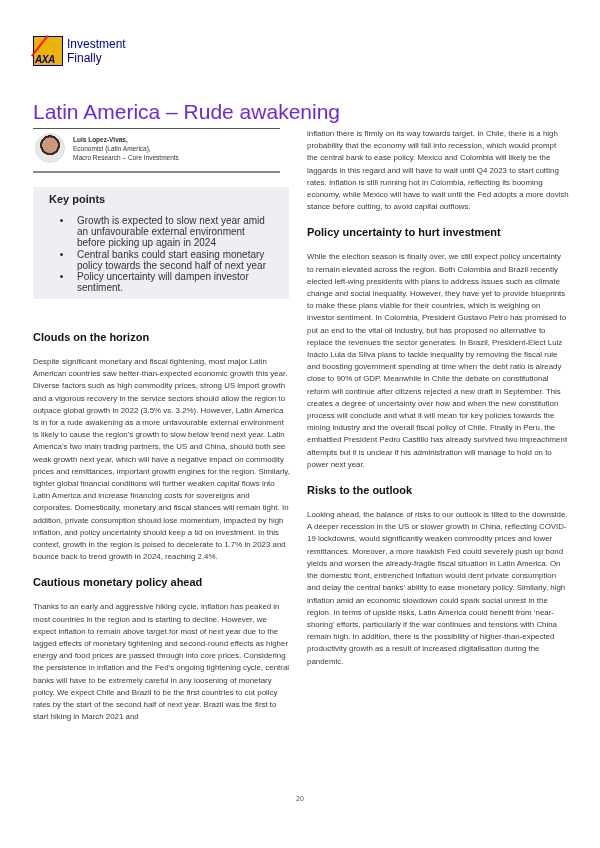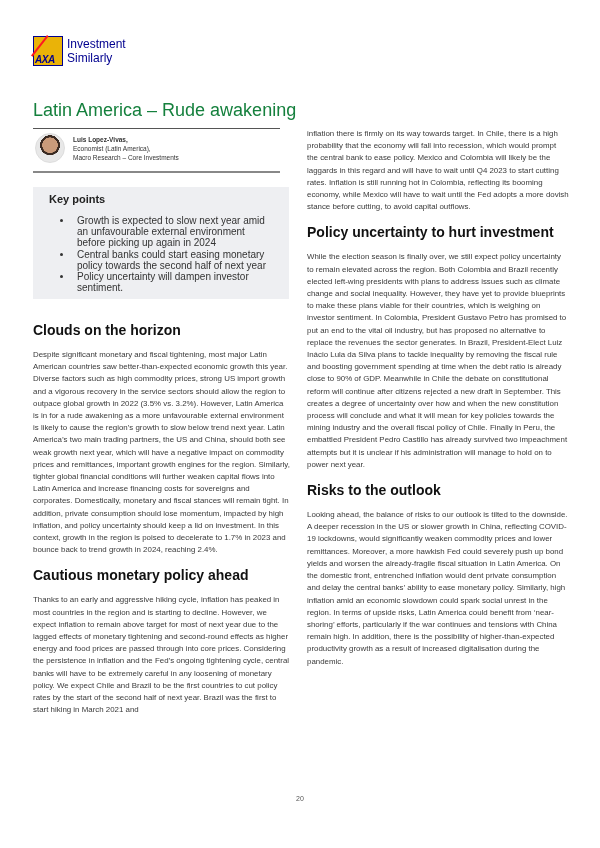--- a/index.html
+++ b/index.html
@@ -3,50 +3,50 @@
   <meta charset="utf-8">
   <style>
     html, body { margin: 0; padding: 0; background: #ffffff; }
     body { width: 600px; height: 848px; position: relative; overflow: hidden;
            font-family: "Liberation Sans", sans-serif; color: #333333; }
     .logo { position: absolute; left: 33px; top: 36px; display: flex; align-items: center; }
     .logo-box { width: 30px; height: 30px; border: 1.5px solid #00008f; position: relative; box-sizing: border-box; background: #eab308; }
     .logo-box .slash { position: absolute; left: 13px; top: -2px; width: 2px; height: 26px; background: #ff1721; transform: rotate(38deg); transform-origin: top left; }
     .logo-box .axa { position: absolute; left: 1px; bottom: 0px; font-size: 10px; font-weight: bold; font-style: italic; color: #00008f; letter-spacing: -0.5px; font-family: "Liberation Sans", sans-serif; }
     .logo-text { margin-left: 4px; color: #00008f; font-size: 12px; line-height: 14px; font-family: "Liberation Sans", sans-serif; }
-    .title { position: absolute; left: 33px; top: 100px; font-size: 18px; color: #15803d; font-weight: normal; margin: 0; }
+    .title { position: absolute; left: 33px; top: 100px; font-size: 21px; color: #6d28d9; font-weight: normal; margin: 0; }
     .rule { position: absolute; left: 33px; width: 247px; height: 1px; background: #555; }
     .rule.r1 { top: 128px; }
     .rule.r2 { top: 171px; height: 2px; background: #888; }
     .author { position: absolute; left: 35px; top: 133px; display: flex; align-items: center; }
     .avatar { width: 28px; height: 28px; border-radius: 50%; background: radial-gradient(circle at 50% 40%, #c99a7a 0 35%, #3a2a22 36% 45%, #e8e8e8 46%); border: 1px solid #ddd; }
     .author-info { margin-left: 8px; font-size: 6.5px; line-height: 9px; color: #333; }
     .author-info .name { font-weight: bold; }
     .keypoints { position: absolute; left: 33px; top: 187px; width: 256px; height: 112px; background: #eeeff2; box-sizing: border-box; padding: 6px 16px; }
     .keypoints h3 { margin: 0 0 10px 0; font-size: 11px; font-weight: bold; color: #222; }
     .keypoints ul { margin: 0; padding-left: 24px; font-size: 10px; line-height: 11.2px; color: #333; }
     .keypoints li { padding-left: 4px; }
     .col { position: absolute; font-size: 7.9px; line-height: 12.2px; color: #3a3a3a; }
     .col.left { left: 33px; top: 318px; width: 258px; }
     .col.right { left: 307px; top: 128px; width: 262px; }
-    .col h2 { font-size: 14px; font-weight: bold; color: #111; margin: 5px 0 12px 0; line-height: 14px; }
+    .col h2 { font-size: 11px; font-weight: bold; color: #111; margin: 12px 0 12px 0; line-height: 14px; }
     .col p { margin: 0 0 12px 0; text-align: left; }
     .page-num { position: absolute; left: 0; width: 600px; top: 795px; text-align: center; font-size: 7px; color: #555; }
   </style>
 </head>
 <body>
 
 <div class="logo">
   <div class="logo-box">
     <span class="slash"></span>
     <span class="axa">AXA</span>
   </div>
   <div class="logo-text">
     <div>Investment</div>
-    <div>Similarly</div>
+    <div>Finally</div>
   </div>
 </div>
 
 <h1 class="title">Latin America – Rude awakening</h1>
 <div class="rule r1"></div>
 
 <div class="author">
   <div class="avatar"></div>
   <div class="author-info">
     <div class="name">Luis Lopez-Vivas,</div>

